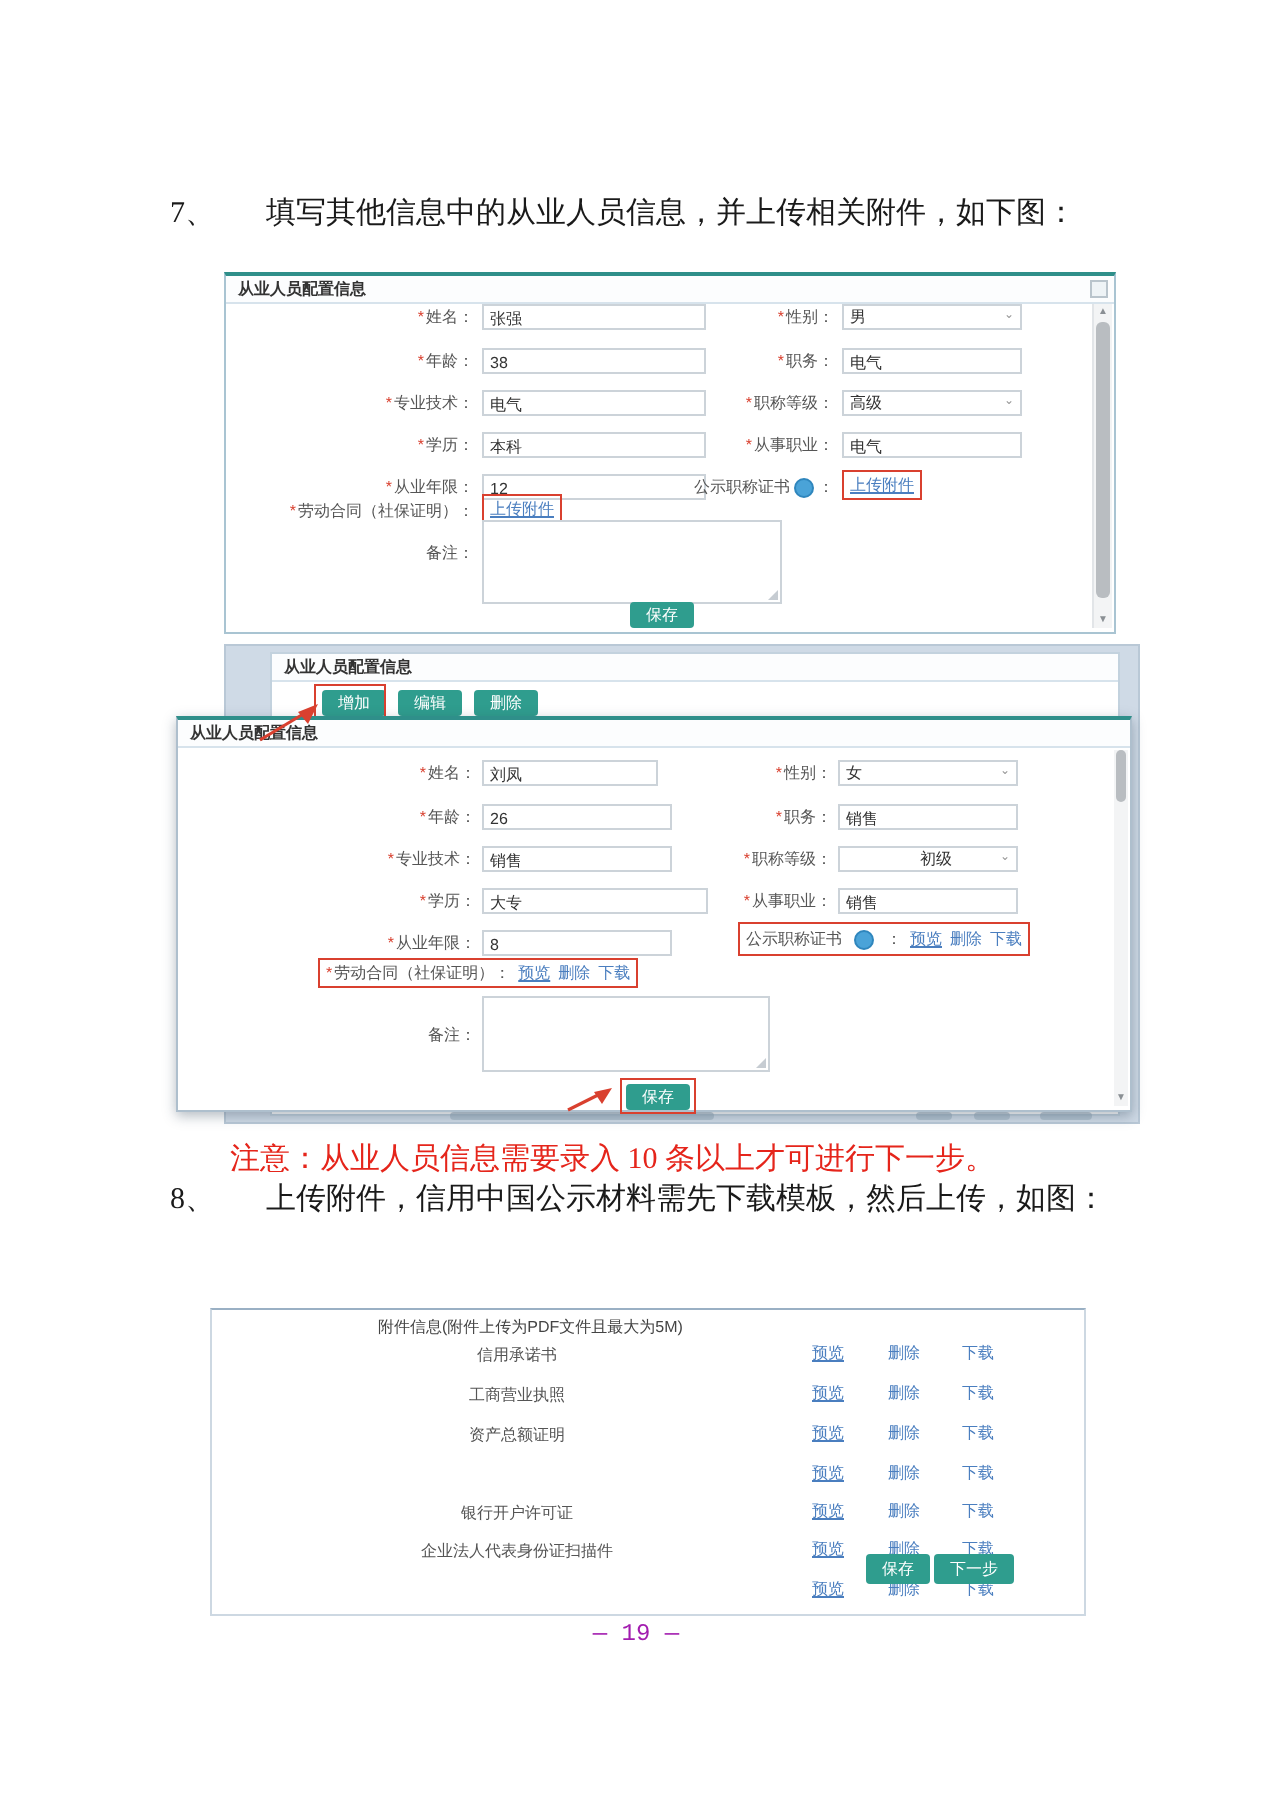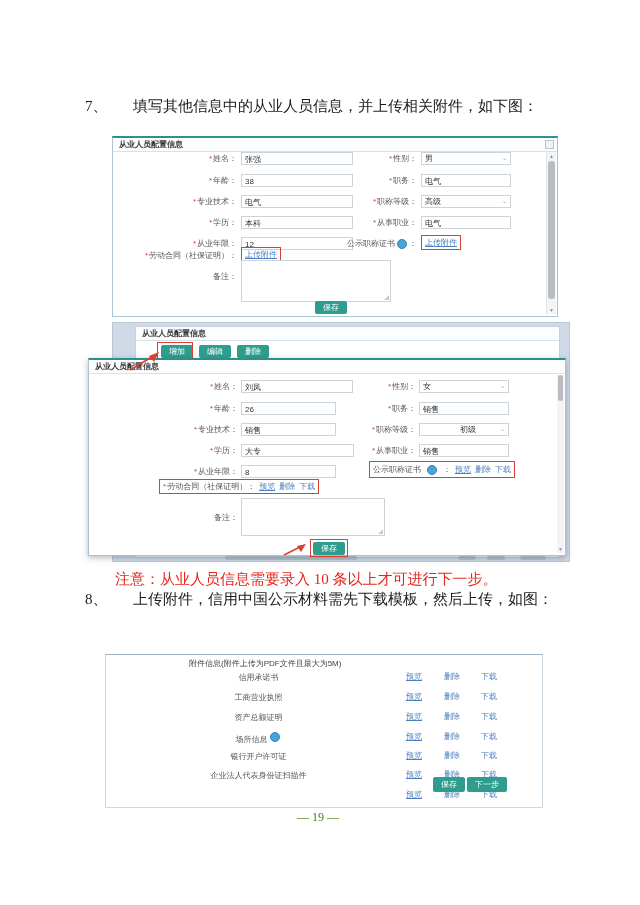--- a/index.html
+++ b/index.html
@@ -3,21 +3,21 @@
 <meta charset="utf-8">
 <style>
   html,body{margin:0;padding:0;}
   body{width:640px;height:905px;background:#ffffff;font-family:"Liberation Sans",sans-serif;position:relative;}
   .abs{position:absolute;}
   
   .docline{position:absolute;font-family:"Liberation Serif",serif;font-size:15px;color:#1a1a1a;white-space:nowrap;}
   .docnum{position:absolute;left:85px;}
   .doctxt{position:absolute;left:133px;}
   .noteline{position:absolute;left:115px;font-family:"Liberation Serif",serif;font-size:15px;color:#e5251b;white-space:nowrap;}
-  .pageno{position:absolute;top:810px;left:0;width:636px;text-align:center;font-family:Liberation Serif, serif;font-size:12px;color:#4d7c0f;}
+  .pageno{position:absolute;top:810px;left:0;width:636px;text-align:center;font-family:Liberation Mono, monospace;font-size:12px;color:#a21caf;}
   
   .panel{position:absolute;background:#fff;border:1px solid #a9c4d2;border-top:2px solid #2f8f8a;box-sizing:border-box;}
   .phead{height:13px;border-bottom:1px solid #d7e3ec;background:#fcfdfe;font-size:8px;font-weight:bold;color:#333;line-height:13px;padding-left:6px;}
   .lbl{font-size:8px;color:#555;display:flex;justify-content:flex-end;align-items:center;position:absolute;height:15px;white-space:nowrap;}
   .star{color:#d9402f;margin-right:1px;font-style:normal;}
   .ipt{position:absolute;height:13px;border:1px solid #ccd3d9;background:#fff;font-size:8px;color:#333;line-height:13px;padding:0 3px;box-sizing:border-box;}
   .sel{display:flex;justify-content:space-between;align-items:center;}
   .chev{color:#999;font-size:6px;}
   .lk{color:#4a7ebf;font-size:8px;text-decoration:underline;cursor:pointer;white-space:nowrap;}
   .lk2{color:#4a7ebf;font-size:8px;text-decoration:none;cursor:pointer;white-space:nowrap;}
@@ -175,21 +175,21 @@
 </svg>
 
 <div class="modal" style="left:88px;top:358px;width:478px;height:198px;">
   <div class="phead">从业人员配置信息</div>
 
   <div class="lbl" style="left:4px;top:19px;width:145px;">
     <span class="star">*</span>
       <span>姓名</span>
       <span>：</span>
   </div>
-  <div class="ipt" style="left:152px;top:20px;width:112px;">刘凤</div>
+  <div class="ipt" style="left:152px;top:20px;width:88px;">刘凤</div>
   <div class="lbl" style="left:210px;top:19px;width:117px;">
     <span class="star">*</span>
       <span>性别</span>
       <span>：</span>
   </div>
   <div class="ipt sel" style="left:330px;top:20px;width:90px;">
     <span>女</span>
       <span class="chev">⌄</span>
   </div>
 
@@ -296,21 +296,20 @@
   <div class="attlabel" style="left:45px;top:37px;width:215px;">工商营业执照</div>
   <span class="lk abs" style="left:300px;top:36px;">预览</span>
   <span class="lk2 abs" style="left:338px;top:36px;">删除</span>
   <span class="lk2 abs" style="left:375px;top:36px;">下载</span>
 
   <div class="attlabel" style="left:45px;top:57px;width:215px;text-align:center;">资产总额证明</div>
   <span class="lk abs" style="left:300px;top:56px;">预览</span>
   <span class="lk2 abs" style="left:338px;top:56px;">删除</span>
   <span class="lk2 abs" style="left:375px;top:56px;">下载</span>
 
-  <div class="attlabel" style="left:45px;top:77px;width:215px;"><span>场所信息</span><span class="help"></span></div>
   <span class="lk abs" style="left:300px;top:76px;">预览</span>
   <span class="lk2 abs" style="left:338px;top:76px;">删除</span>
   <span class="lk2 abs" style="left:375px;top:76px;">下载</span>
 
   <div class="attlabel" style="left:45px;top:96px;width:215px;">银行开户许可证</div>
   <span class="lk abs" style="left:300px;top:95px;">预览</span>
   <span class="lk2 abs" style="left:338px;top:95px;">删除</span>
   <span class="lk2 abs" style="left:375px;top:95px;">下载</span>
 
   <div class="attlabel" style="left:45px;top:115px;width:215px;">企业法人代表身份证扫描件</div>

